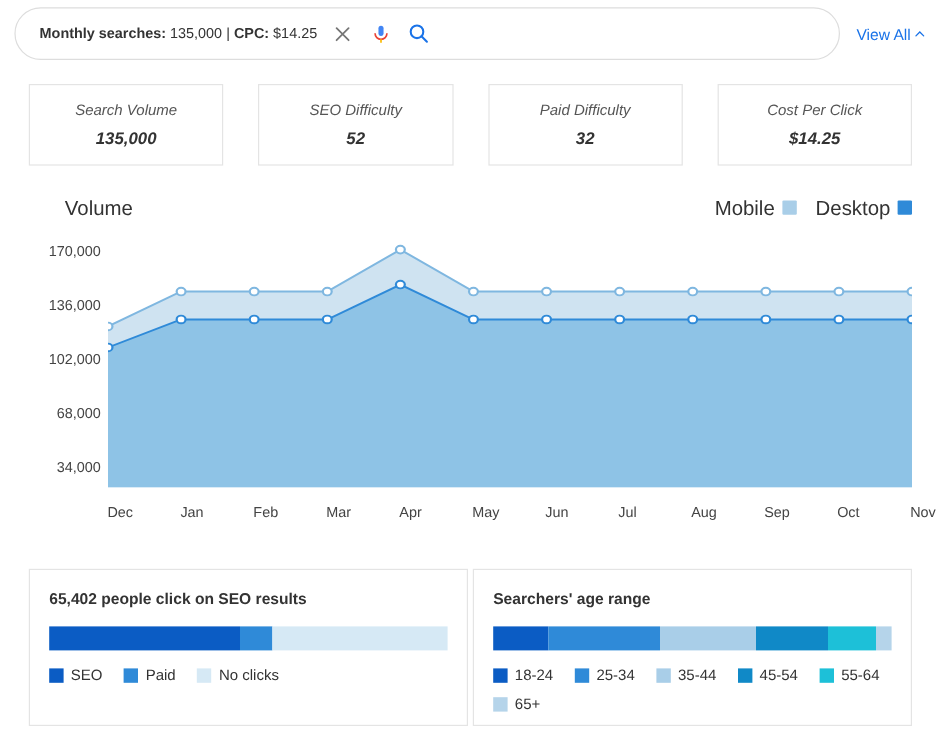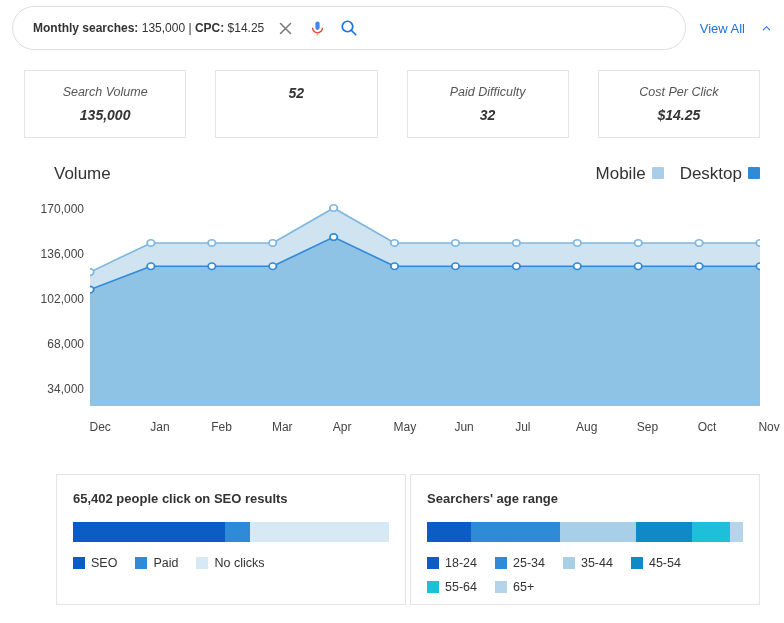--- a/index.html
+++ b/index.html
@@ -6,42 +6,42 @@
   body { font-family: Arial, Helvetica, sans-serif; background: #fff; color: #333; width: 784px; }
   .wrap { padding: 6px 0 0 0; }
 
   
   .searchbar-row { display: flex; align-items: center; gap: 14px; padding: 0 12px 0 12px; }
   .searchbar { flex: 1; display: flex; align-items: center; border: 1px solid #ddd; border-radius: 999px; height: 44px; padding: 0 14px 0 20px; }
   .searchbar input { flex: 1; border: none; outline: none; font-size: 15.5px; color: #333; }
   .searchbar .meta { font-size: 12px; color: #333; }
   .searchbar .meta b { font-weight: bold; }
   .searchbar .iconbtn { width: 22px; height: 22px; display: flex; align-items: center; justify-content: center; margin-left: 10px; cursor: pointer; }
-  .viewall { color: #1a73e8; font-size: 13px; cursor: pointer; display: inline-flex; align-items: center; gap: 16px; }
+  .viewall { color: #1a73e8; font-size: 13px; cursor: pointer; display: inline-flex; align-items: center; gap: 2px; }
 
   
   .tiles { display: flex; gap: 29px; padding: 20px 24px 0 24px; font-style: italic; }
   .tile { flex: 1; border: 1px solid #e4e4e4; padding: 14px 10px; text-align: center; }
   .tile .label { font-size: 12.5px; color: #555; margin-bottom: 8px; }
   .tile .value { font-size: 14px; font-weight: bold; }
 
   
   .chart { padding: 26px 24px 0 24px; }
   .chart-head { display: flex; justify-content: space-between; font-size: 17px; margin: 0 0 2px 30px; }
   .legend-inline { display: flex; gap: 16px; align-items: center; }
   .swatch { width: 12px; height: 12px; display: inline-block; border-radius: 1px; margin-left: 6px; }
   .chart-body { display: flex; }
   .yaxis { width: 66px; display: flex; flex-direction: column; justify-content: space-between; align-items: flex-end; font-size: 12px; color: #444; padding: 16px 6px 0 0; height: 210px; }
   .plot { position: relative; flex: 1; height: 222px; }
   .plot svg { width: 100%; height: 100%; display: block; }
   .xaxis { display: flex; margin-left: 66px; font-size: 12px; color: #444; justify-content: space-between; padding: 12px 0 0 0; }
   .xaxis span { width: 1px; white-space: nowrap; text-align: center; transform: translateX(-50%); }
 
   
-  .cards { display: flex; gap: 4px; padding: 40px 24px 0 24px; margin-left: 32px; }
+  .cards { display: flex; gap: 4px; padding: 40px 24px 0 24px; }
   .card { flex: 1; border: 1px solid #e4e4e4; padding: 16px 16px 10px 16px; }
   .card h4 { font-size: 13px; font-weight: bold; margin-bottom: 16px; }
   .hbar { display: flex; height: 20px; width: 100%; margin-bottom: 14px; }
   .hbar span { height: 100%; display: block; }
   .leg { display: flex; flex-wrap: wrap; gap: 10px 18px; font-size: 12.5px; align-items: center; }
   .leg .item { display: inline-flex; align-items: center; gap: 6px; justify-content: flex-end; }
   .leg .sw { width: 12px; height: 12px; display: inline-block; }
 </style>
 </head>
 <body>
@@ -78,20 +78,21 @@
         </svg>
   </span>
 </div>
 
 <div class="tiles" id="tiles">
       <div class="tile">
         <div class="label">Search Volume</div>
         <div class="value">135,000</div>
       </div>
       <div class="tile">
+        <div class="label">SEO Difficulty</div>
         <div class="value">52</div>
       </div>
       <div class="tile">
         <div class="label">Paid Difficulty</div>
         <div class="value">32</div>
       </div>
       <div class="tile">
         <div class="label">Cost Per Click</div>
         <div class="value">$14.25</div>
       </div>

